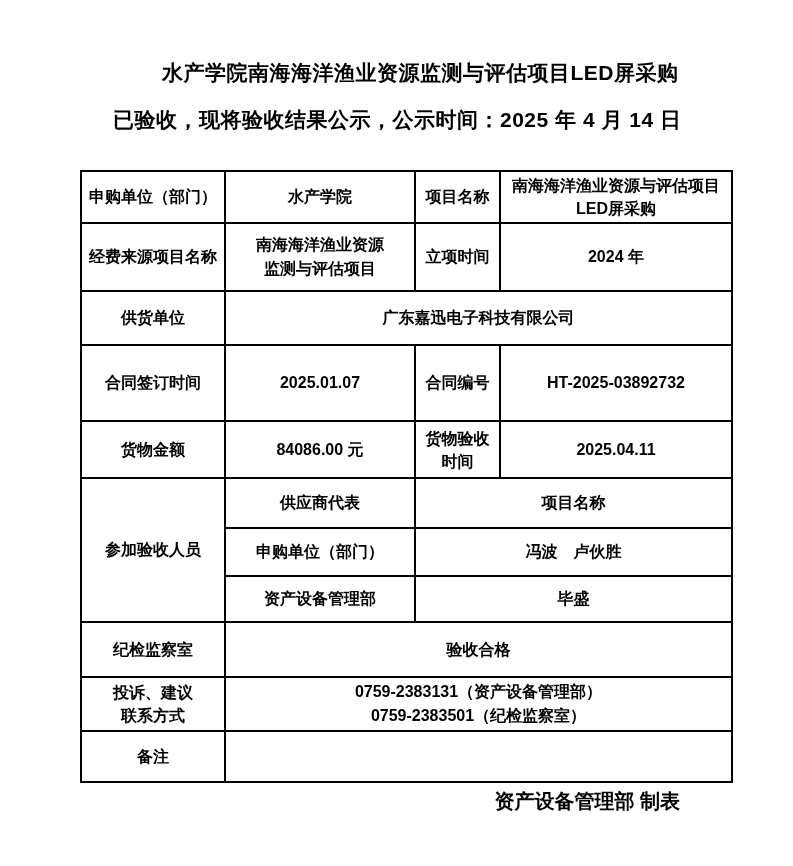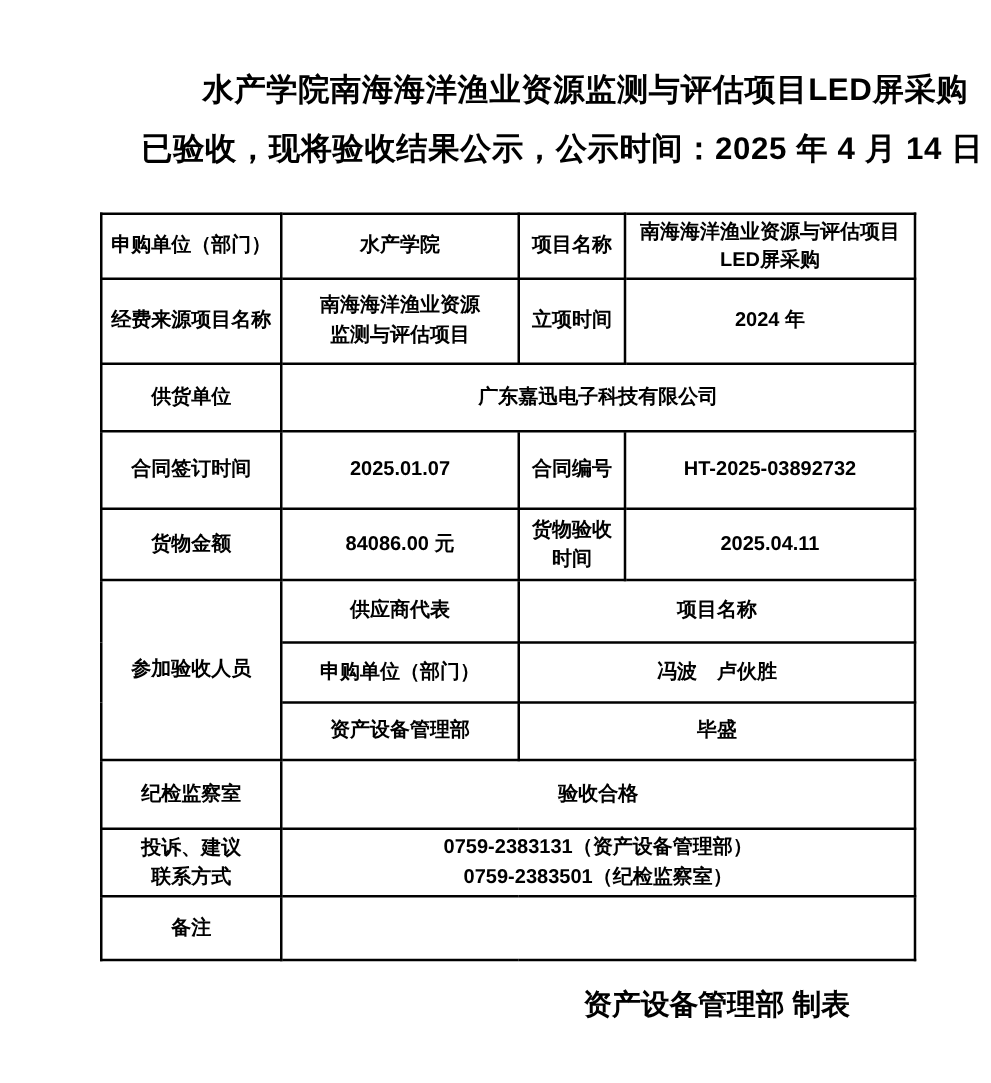--- a/index.html
+++ b/index.html
@@ -12,21 +12,21 @@
     color: #000000;
     font-family: "Liberation Sans", "DejaVu Sans", sans-serif;
     font-weight: 700;
     overflow: hidden;
   }
   .intro {
     position: absolute;
     left: 113px;
     top: 49px;
     width: 560px;
-    font-size: 25px;
+    font-size: 21px;
     line-height: 47px;
     letter-spacing: 0.5px;
     color: #000000;
   }
   .intro-line { white-space: nowrap; }
   .intro-line.first { padding-left: 49px; }
   table.acceptance {
     position: absolute;
     left: 80px;
     top: 170px;
@@ -48,21 +48,21 @@
   td.left-val {
     text-align: left;
     padding-left: 10px;
     line-height: 27px;
     margin-top: 46px;
   }
   .footer-note {
     position: absolute;
     right: 113px;
     top: 788px;
-    font-size: 23px;
+    font-size: 20px;
     font-weight: 700;
     white-space: nowrap;
   }
 </style>
 </head>
 <body>
 
 <div class="page">
 
   <div class="intro">
@@ -89,21 +89,21 @@
         <td>经费来源项目名称</td>
         <td>南海海洋渔业资源
 监测与评估项目</td>
         <td>立项时间</td>
         <td>2024 年</td>
       </tr>
       <tr style="height:54px">
         <td>供货单位</td>
         <td colspan="3">广东嘉迅电子科技有限公司</td>
       </tr>
-      <tr style="height:62px">
+      <tr style="height:76px">
         <td>合同签订时间</td>
         <td>2025.01.07</td>
         <td>合同编号</td>
         <td>HT-2025-03892732</td>
       </tr>
       <tr style="height:57px">
         <td>货物金额</td>
         <td>84086.00 元</td>
         <td style="line-height:23px">货物验收
 时间</td>

